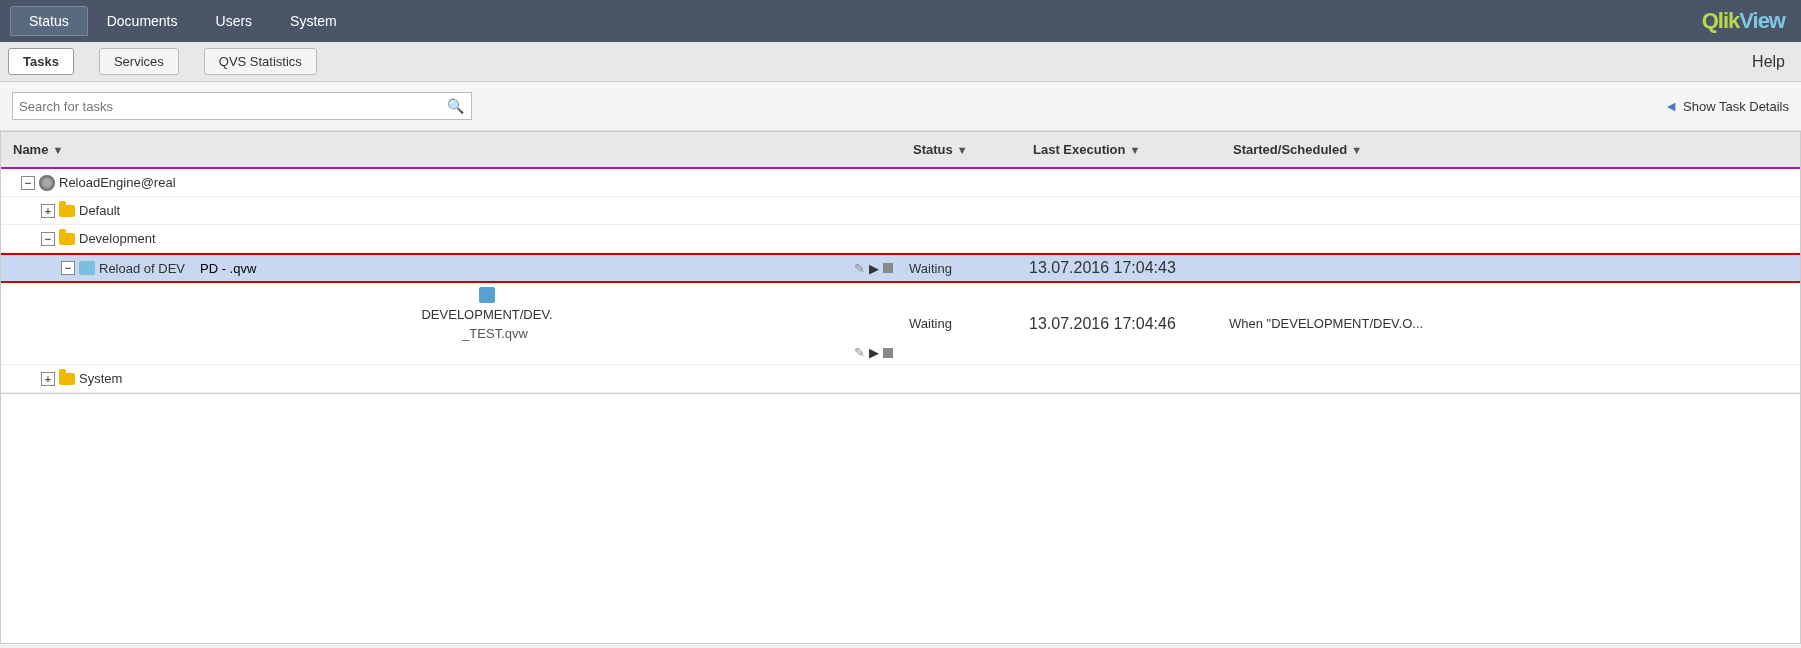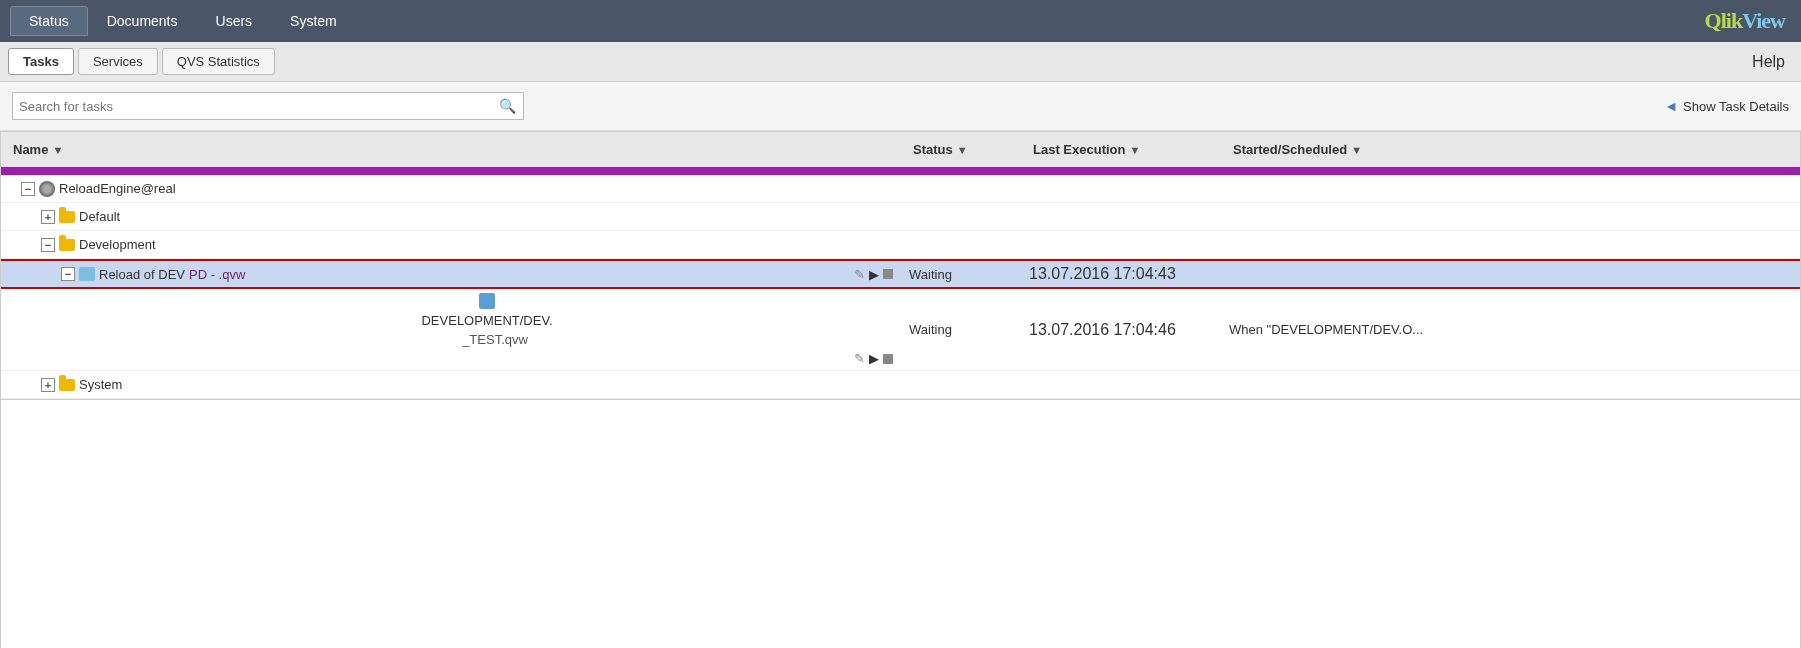--- a/index.html
+++ b/index.html
@@ -28,33 +28,33 @@
     }
     .qlikview-logo {
       position: absolute;
       right: 16px;
       top: 50%;
       transform: translateY(-50%);
       font-size: 22px;
       font-weight: bold;
       color: #7ec8e3;
       letter-spacing: -1px;
-      font-family: Liberation Serif, serif;
     }
     .qlikview-logo span { color: #b8d94a; }
 
     
     .sub-nav {
       background: #e8e8e8;
       display: flex;
       align-items: center;
       height: 40px;
       padding: 0 8px;
       border-bottom: 1px solid #ccc;
       position: relative;
+      gap: 21px;
     }
     .sub-nav-tab {
       padding: 5px 14px;
       cursor: pointer;
       font-size: 13px;
       border: 1px solid #bbb;
       border-radius: 3px;
       margin-right: 4px;
       background: #f5f5f5;
     }
@@ -78,21 +78,21 @@
       display: flex;
       align-items: center;
       justify-content: space-between;
       border-bottom: 1px solid #ddd;
     }
     .search-input-wrap {
       display: flex;
       align-items: center;
       border: 1px solid #bbb;
       background: #fff;
-      width: 512px;
+      width: 460px;
       height: 28px;
       padding: 0 6px;
     }
     .search-input {
       border: none;
       outline: none;
       width: 100%;
       font-size: 13px;
       color: #aaa;
       background: transparent;
@@ -118,21 +118,21 @@
     
     .table-area {
       background: #fff;
       border: 1px solid #ccc;
       margin: 0;
     }
     .table-header {
       display: grid;
       grid-template-columns: 900px 120px 200px 280px;
       background: #e8e8e8;
-      border-bottom: 8px solid #a21caf;
+      border-bottom: 2px solid #a21caf;
       padding: 6px 0;
     }
     .col-header {
       font-weight: bold;
       font-size: 13px;
       padding: 4px 12px;
       display: flex;
       align-items: center;
       gap: 4px;
     }
@@ -325,21 +325,21 @@
     <div class="cell"></div>
     <div class="cell"></div>
     <div class="cell"></div>
   </div>
 
   <div class="tree-row selected">
     <div class="cell indent3">
       <span class="expand-btn">−</span>
       <span style="display:inline-block;width:16px;height:14px;background:#7abfe0;border-radius:2px;flex-shrink:0;"></span>
       <span>Reload of DEV</span>
-      <span style="margin-left:0;color:#701a75;">PD    -    .qvw</span>
+      <span style="margin-left:11px;color:#000000;">PD    -    .qvw</span>
       <div class="action-icons" style="margin-left:auto;">
         <span class="edit-icon">✎</span>
         <span class="play-icon">▶</span>
         <span class="stop-icon"></span>
       </div>
     </div>
     <div class="cell status-cell">Waiting</div>
     <div class="cell exec-cell">13.07.2016 17:04:43</div>
   </div>
 

